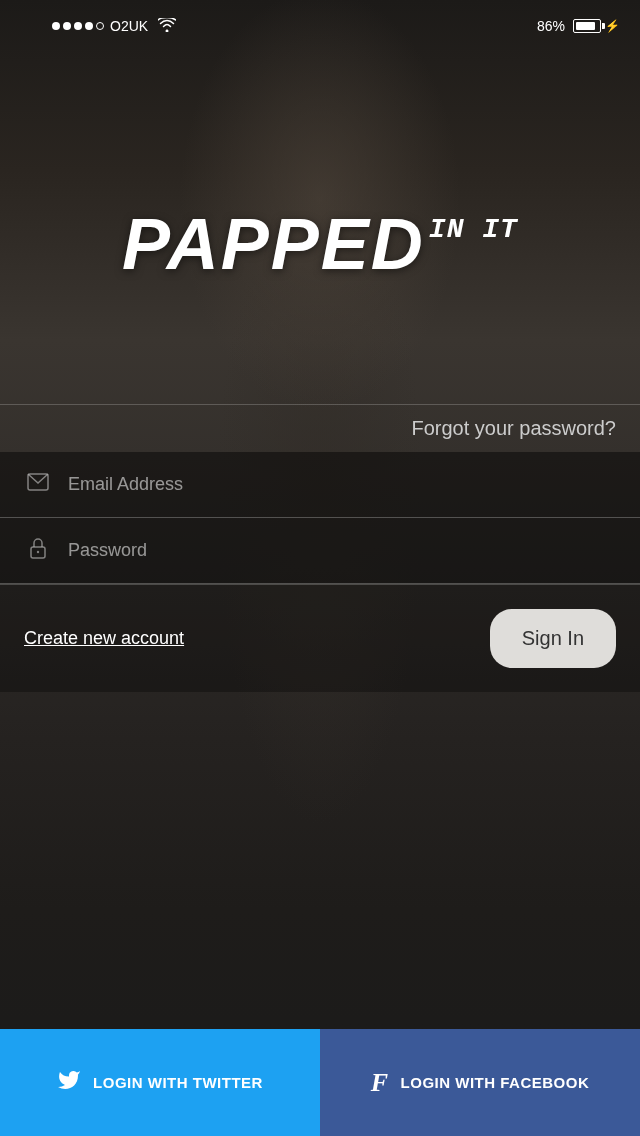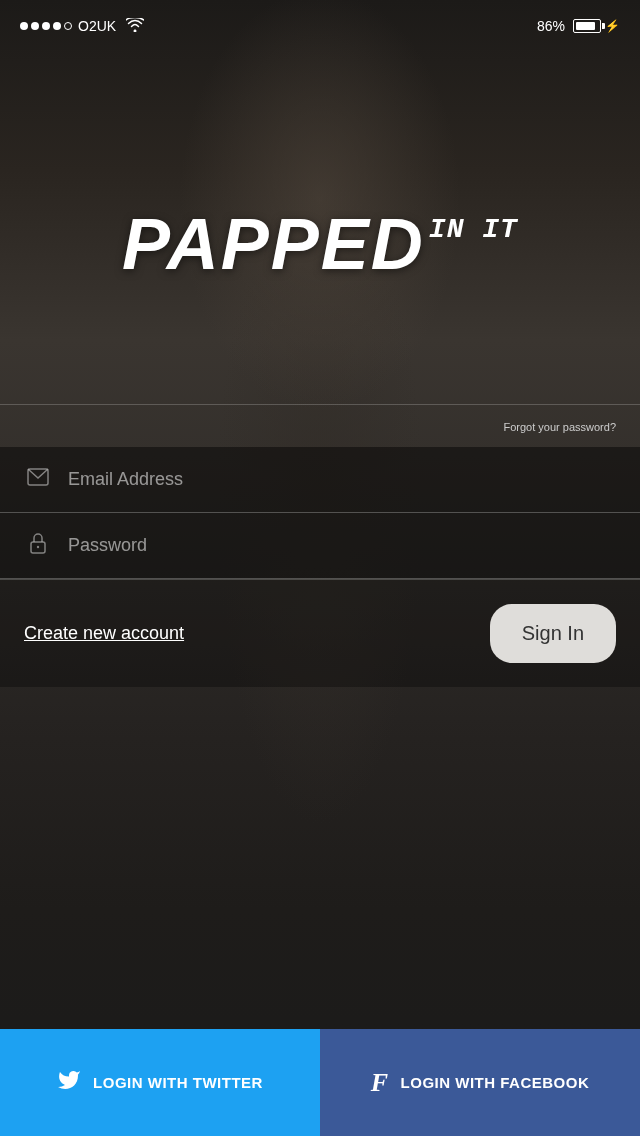--- a/index.html
+++ b/index.html
@@ -48,20 +48,21 @@
       position: relative;
       z-index: 10;
       display: flex;
       align-items: center;
       justify-content: space-between;
       padding: 8px 20px 0 20px;
       height: 44px;
       color: #fff;
       font-size: 14px;
       font-weight: 500;
+      margin-left: 32px;
     }
 
     .status-left {
       display: flex;
       align-items: center;
       gap: 6px;
     }
 
     .signal-dots {
       display: flex;
@@ -170,21 +171,21 @@
     .forgot-section {
       position: relative;
       z-index: 5;
       text-align: right;
       padding: 12px 24px;
       border-top: 1px solid rgba(255,255,255,0.2);
     }
 
     .forgot-link {
       color: #ccc;
-      font-size: 11px;
+      font-size: 20px;
       text-decoration: none;
       cursor: pointer;
     }
 
     
     .form-section {
       position: relative;
       z-index: 5;
       background: rgba(0,0,0,0.45);
       padding: 0;

